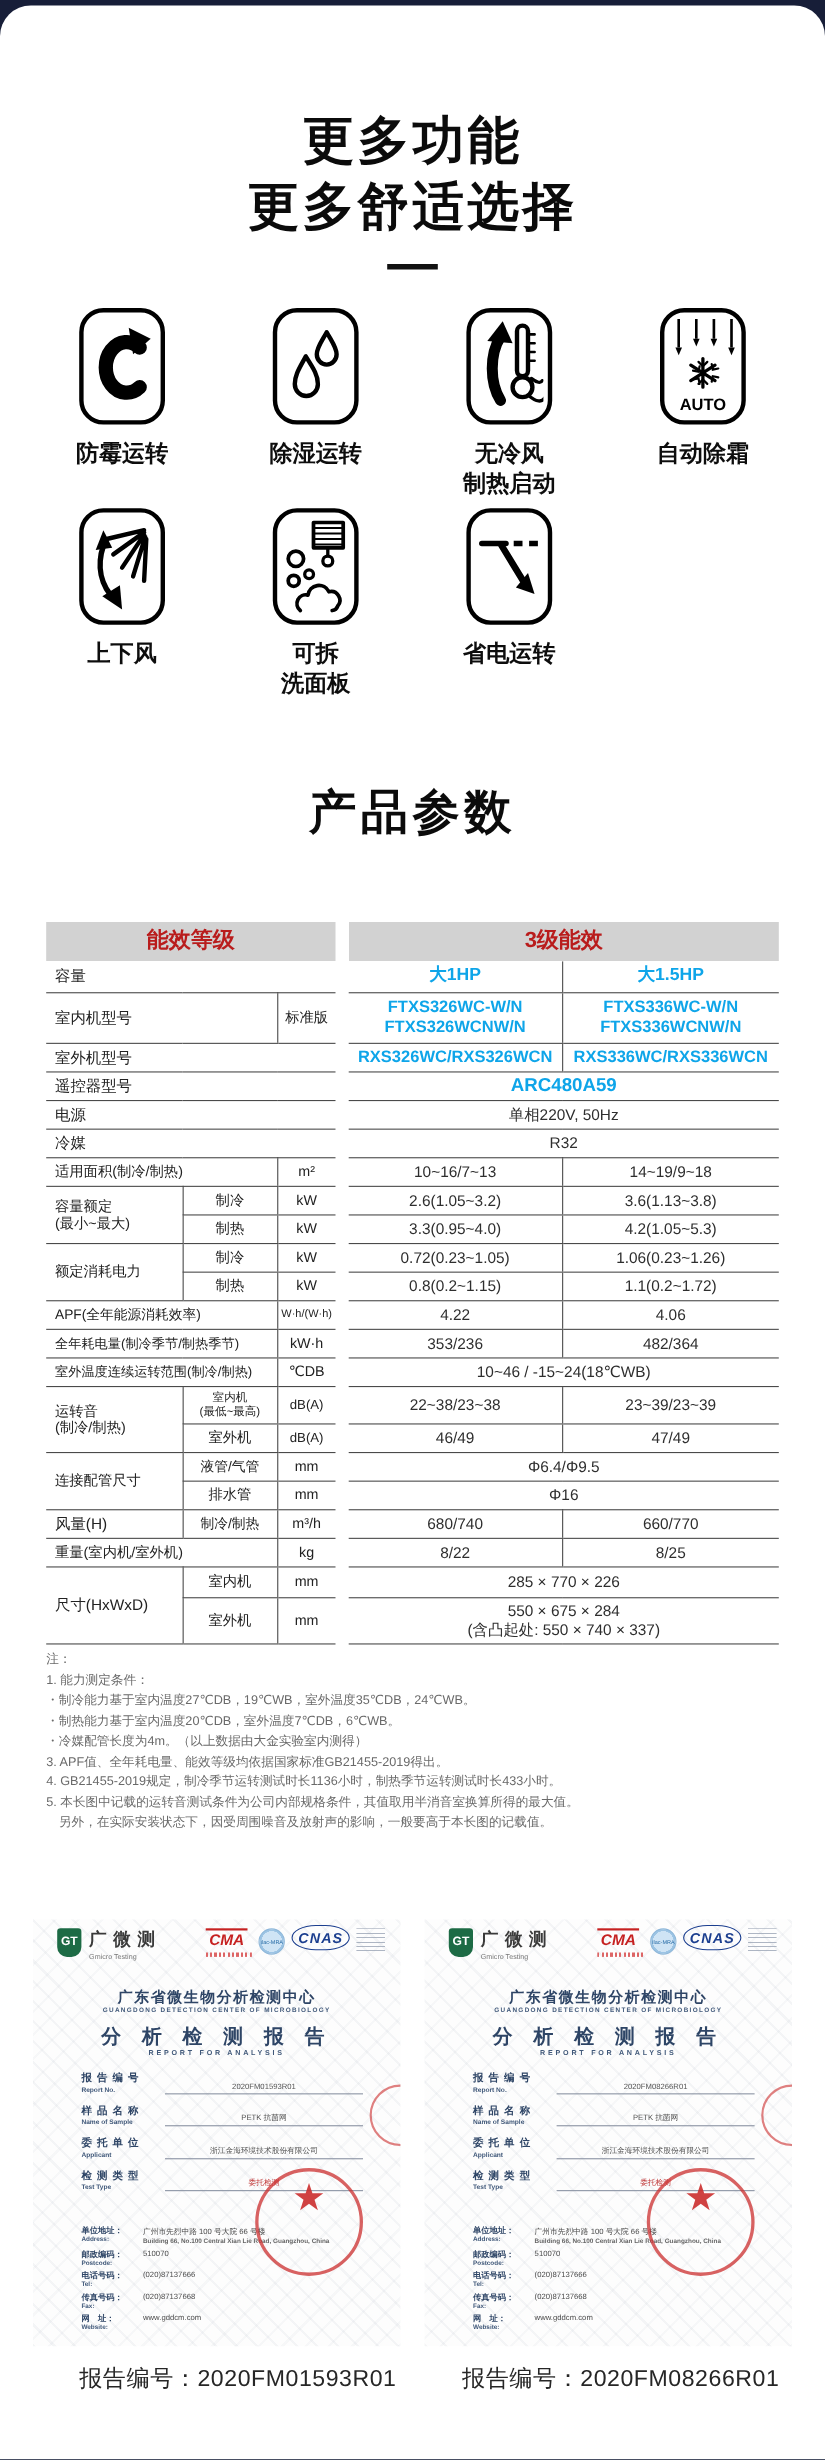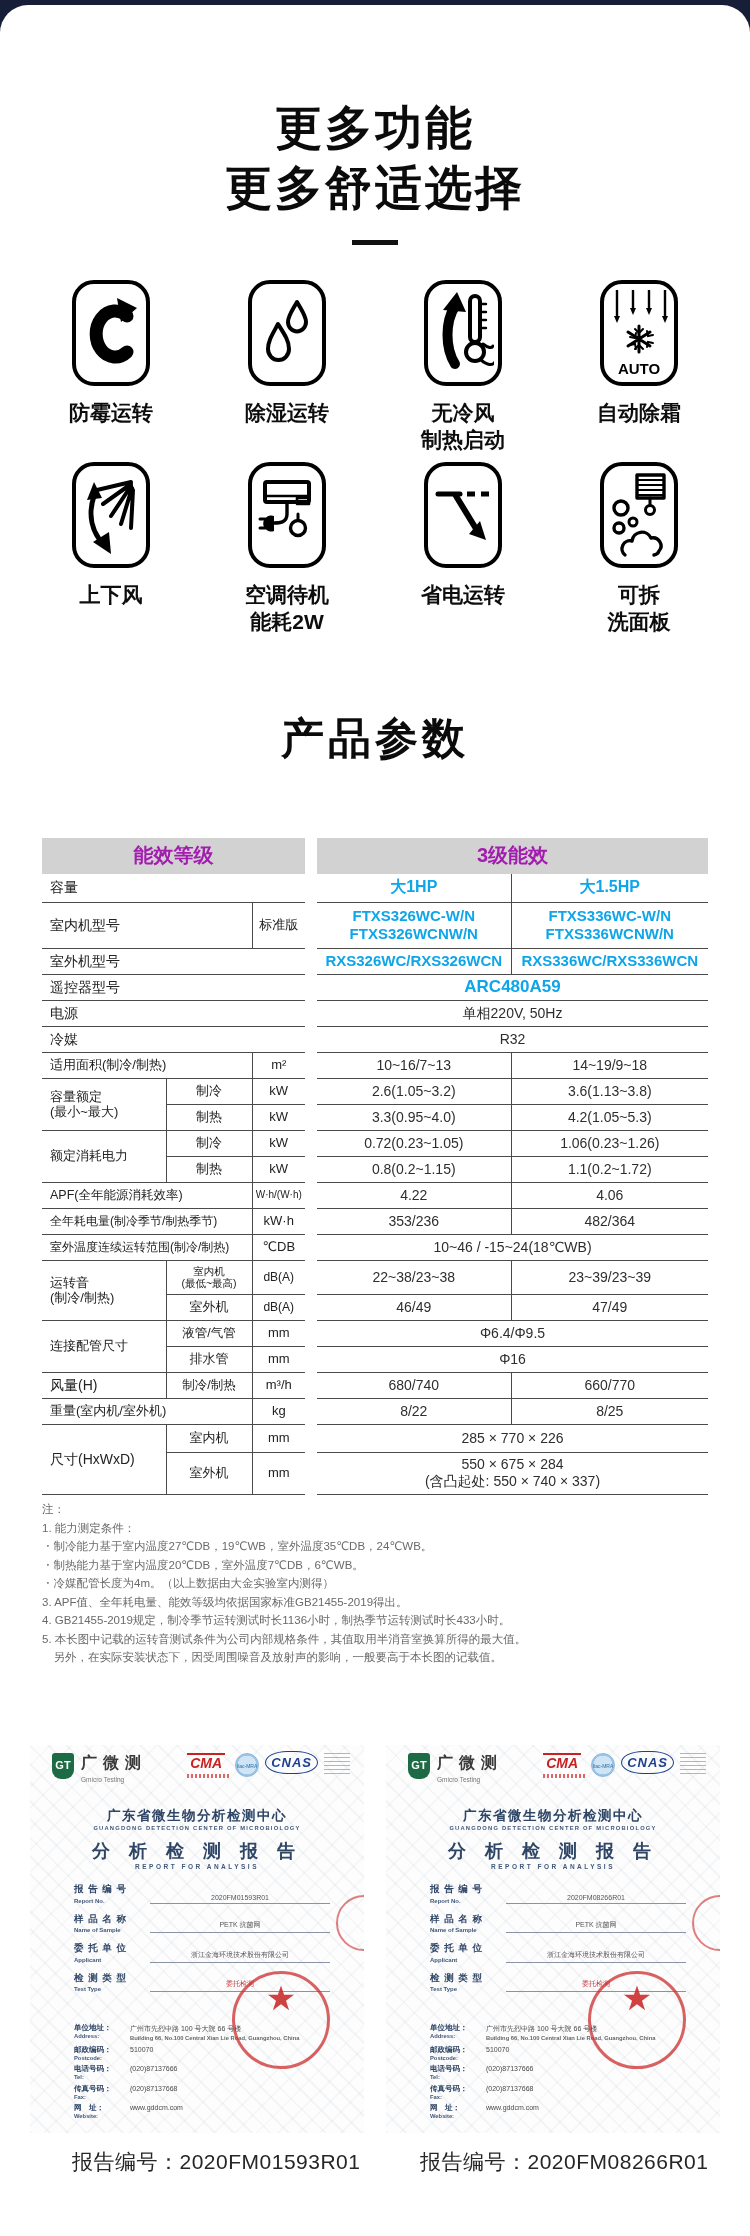--- a/index.html
+++ b/index.html
@@ -19,21 +19,21 @@
   .auto-txt{position:absolute;bottom:5px;width:100%;text-align:center;font-size:15px;font-weight:800;color:#000;letter-spacing:0;}
   .feat-label{margin-top:13px;font-size:21px;font-weight:700;color:#0d0d0d;text-align:center;line-height:27px;}
   .p{white-space:pre-line;}
 
   
   .sec-title{position:absolute;top:710px;width:750px;text-align:center;font-size:43px;font-weight:800;letter-spacing:4px;color:#0b0b0b;}
 
   
   .spec{position:absolute;left:42px;top:838px;border-collapse:collapse;table-layout:fixed;font-size:14px;color:#222;}
   .spec td,.spec th{padding:0 3px;text-align:center;vertical-align:middle;height:26px;line-height:1.18;font-weight:400;overflow:hidden;}
-  .spec th{background:#d2d2d2;font-size:20px;font-weight:700;color:#a21caf;height:36px;}
+  .spec th{background:#d2d2d2;font-size:20px;font-weight:700;color:#b91c1c;height:36px;}
   .spec .lab{text-align:left;padding-left:8px;border-bottom:1px solid #4a4a4a;}
   .spec .sub{border-bottom:1px solid #4a4a4a;border-left:1px solid #4a4a4a;font-size:13px;}
   .spec .unit{border-bottom:1px solid #4a4a4a;border-left:1px solid #4a4a4a;font-size:13px;}
   .spec .v{border-bottom:1px solid #4a4a4a;font-size:14px;color:#2e2e2e;}
   .spec .v2{border-left:1px solid #4a4a4a;}
   .spec .gap{border:none;background:#fff;}
   .spec .b{font-weight:700;color:#0ea5e9;}
   .spec tr.h28>td{height:28px}.spec tr.h46>td{height:46px}.spec tr.h34>td{height:34px}.spec tr.h42>td{height:42px}
   .s12{font-size:12px!important}.s125{font-size:12.5px!important}.s13{font-size:13px!important}
   .s105{font-size:10.5px!important}.u10{font-size:10px!important}
@@ -164,65 +164,49 @@
             <path d="M50 12 L16 20 M50 14 L22 34 M50 16 L30 46 M51 18 L40 54 M52 20 L50 58"></path>
           </g>
           <path class="ic" d="M13 26 C7 44 10 62 24 76" style="stroke-width:5"></path>
           <polygon points="6,30 13,12 21,28" fill="#000"></polygon>
           <polygon points="12,72 30,84 28,62" fill="#000"></polygon>
         </svg>
       </div>
       <div class="feat-label p">上下风</div>
     </div>
 
-    <div class="feat">
-      <div class="icon-box">
-        <svg viewBox="0 0 60 90">
-          <rect class="ic" x="8" y="12" width="44" height="20" rx="2" style="stroke-width:4"></rect>
-          <path class="ic" d="M8 26h44" style="stroke-width:2.6"></path>
-          <rect class="ic" x="40" y="28" width="12" height="6" style="stroke-width:2.6"></rect>
-          <path class="ic" d="M30 32 v12 c0 9 -8 9 -13 9" style="stroke-width:3.4"></path>
-          <path d="M17 46 a8 8 0 1 0 0 15 Z" fill="#000"></path>
-          <path class="ic" d="M8 49h-5 M8 58h-5" style="stroke-width:3"></path>
-          <circle class="ic" cx="41" cy="58" r="7.5" style="stroke-width:3.4"></circle>
-          <path class="ic" d="M41 50v-6" style="stroke-width:3"></path>
-        </svg>
-      </div>
-      <div class="feat-label p">空调待机
-能耗2W</div>
-    </div>
-
-    <div class="feat">
-      <div class="icon-box">
-        <svg viewBox="0 0 60 90">
-          <path class="ic" d="M5 24 H27" style="stroke-width:5"></path>
-          <path class="ic" d="M34 24 H57" style="stroke-width:5;stroke-dasharray:8 6;stroke-linecap:butt"></path>
-          <path class="ic" d="M23 26 L45 62" style="stroke-width:6"></path>
-          <polygon points="53,70 36,64 47,51" fill="#000"></polygon>
-        </svg>
-      </div>
-      <div class="feat-label p">省电运转</div>
-    </div>
 
     <div class="feat">
       <div class="icon-box">
         <svg viewBox="0 0 60 90">
           <rect class="ic" x="28" y="5" width="27" height="23" style="stroke-width:3.4"></rect>
           <path class="ic" d="M28 10h27 M28 15h27 M28 20h27 M28 25h27" style="stroke-width:2"></path>
           <path class="ic" d="M41 28v7" style="stroke-width:3"></path>
           <circle class="ic" cx="41" cy="40" r="4.5" style="stroke-width:3"></circle>
           <circle class="ic" cx="12" cy="38" r="7" style="stroke-width:3.4"></circle>
           <circle class="ic" cx="10" cy="58" r="5" style="stroke-width:3.4"></circle>
           <circle class="ic" cx="24" cy="52" r="4" style="stroke-width:3"></circle>
           <path class="ic" d="M16 85 a8 8 0 0 1 7-14 a10 10 0 0 1 19-3 a8 8 0 0 1 8 13 a6 6 0 0 1 -5 4" style="stroke-width:3.4"></path>
         </svg>
       </div>
       <div class="feat-label p">可拆
 洗面板</div>
     </div>
+
+    <div class="feat">
+      <div class="icon-box">
+        <svg viewBox="0 0 60 90">
+          <path class="ic" d="M5 24 H27" style="stroke-width:5"></path>
+          <path class="ic" d="M34 24 H57" style="stroke-width:5;stroke-dasharray:8 6;stroke-linecap:butt"></path>
+          <path class="ic" d="M23 26 L45 62" style="stroke-width:6"></path>
+          <polygon points="53,70 36,64 47,51" fill="#000"></polygon>
+        </svg>
+      </div>
+      <div class="feat-label p">省电运转</div>
+    </div>
   </div>
 
   <div class="sec-title">产品参数</div>
 
   <table class="spec">
     <colgroup>
         <col style="width:124px">
         <col style="width:86px">
         <col style="width:53px">
         <col style="width:12px">

